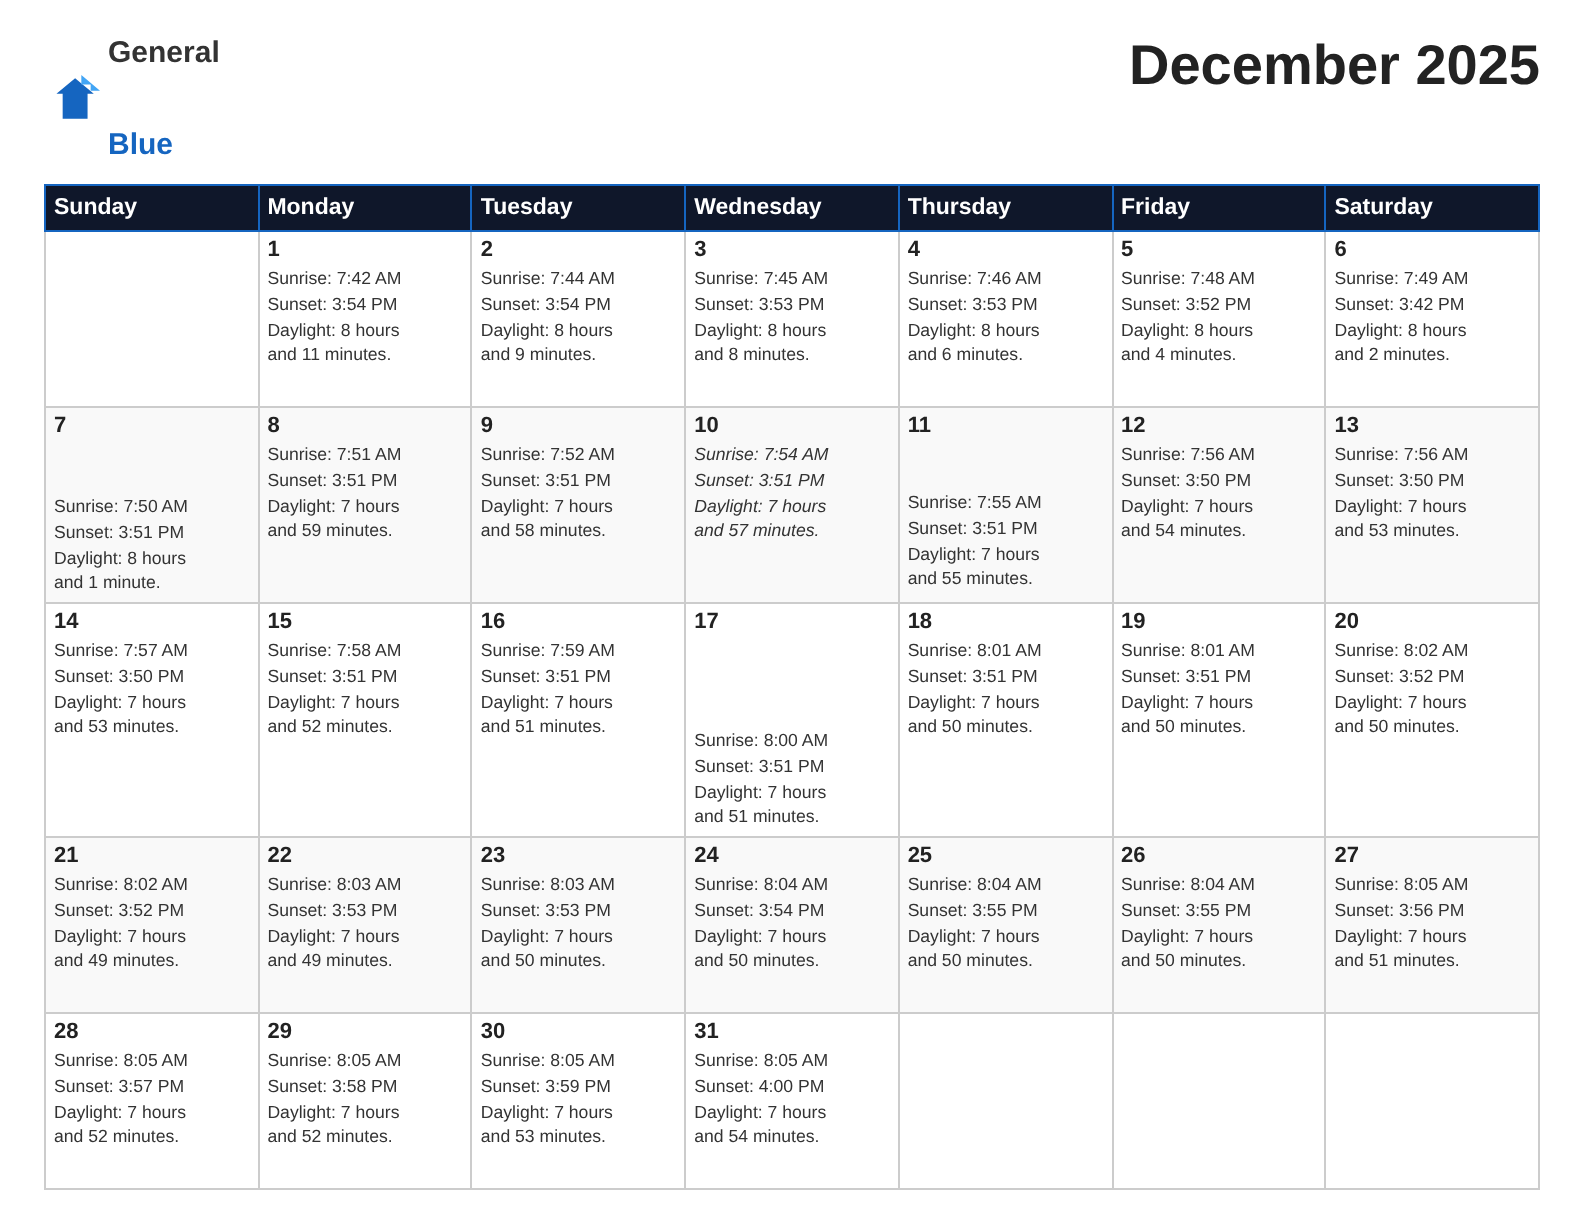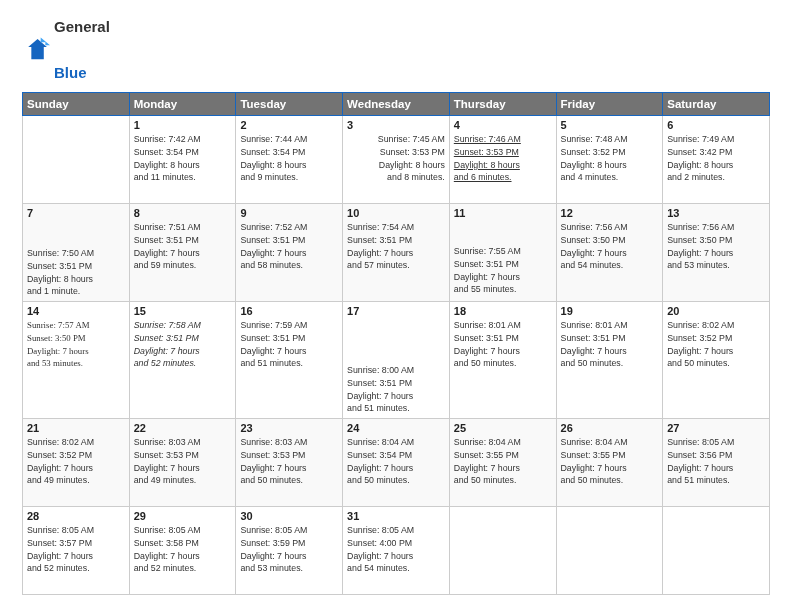--- a/index.html
+++ b/index.html
@@ -50,21 +50,21 @@
       font-size: 14px;
       color: #444;
       margin-top: 2px;
     }
     table {
       width: 100%;
       border-collapse: collapse;
       table-layout: fixed;
     }
     thead tr th {
-      background-color: #737373;
+      background-color: #0f172a;
       color: #fff;
       font-size: 11.5px;
       font-weight: bold;
       padding: 5px 4px;
       text-align: left;
       border: 1px solid #1565c0;
     }
     tbody tr td {
       border: 1px solid #ccc;
       vertical-align: top;
@@ -101,20 +101,21 @@
       <svg class="logo-icon" viewBox="0 0 36 36">
         <polygon points="20,4 32,14 28,14 28,30 12,30 12,14 8,14" fill="#1565c0"></polygon>
         <polygon points="24,2 36,12 30,12 30,8 24,8" fill="#42a5f5"></polygon>
       </svg>
       <div class="logo-text">
         <div class="logo-general">General</div>
         <div class="logo-blue">Blue</div>
       </div>
     </div>
     <div class="title-block">
+      <div class="month-title">December 2025</div>
     </div>
   </div>
 
   <table>
     <thead>
       <tr>
       <th>Sunday</th>
           <th>Monday</th>
           <th>Tuesday</th>
           <th>Wednesday</th>
@@ -135,28 +136,28 @@
           </td>
           <td>
             <span class="day-number">2</span>
             <div class="day-info" style="white-space: pre-line;">Sunrise: 7:44 AM
 Sunset: 3:54 PM
 Daylight: 8 hours
 and 9 minutes.</div>
           </td>
           <td>
             <span class="day-number">3</span>
-            <div class="day-info" style="white-space: pre-line; text-align: right;">Sunrise: 7:45 AM
+            <div class="day-info" style="white-space: pre-line;">Sunrise: 7:45 AM
 Sunset: 3:53 PM
 Daylight: 8 hours
 and 8 minutes.</div>
           </td>
           <td>
             <span class="day-number">4</span>
-            <div class="day-info" style="white-space: pre-line; text-decoration: underline;">Sunrise: 7:46 AM
+            <div class="day-info" style="white-space: pre-line;">Sunrise: 7:46 AM
 Sunset: 3:53 PM
 Daylight: 8 hours
 and 6 minutes.</div>
           </td>
           <td>
             <span class="day-number">5</span>
             <div class="day-info" style="white-space: pre-line;">Sunrise: 7:48 AM
 Sunset: 3:52 PM
 Daylight: 8 hours
 and 4 minutes.</div>
@@ -186,21 +187,21 @@
           </td>
           <td>
             <span class="day-number">9</span>
             <div class="day-info" style="white-space: pre-line;">Sunrise: 7:52 AM
 Sunset: 3:51 PM
 Daylight: 7 hours
 and 58 minutes.</div>
           </td>
           <td>
             <span class="day-number">10</span>
-            <div class="day-info" style="white-space: pre-line;">Sunrise: 7:54 AM
+            <div class="day-info" style="white-space: pre-line; font-style: italic;">Sunrise: 7:54 AM
 Sunset: 3:51 PM
 Daylight: 7 hours
 and 57 minutes.</div>
           </td>
           <td>
             <span class="day-number">11</span>
             <div class="day-info" style="white-space: pre-line; margin-top: 26px;">Sunrise: 7:55 AM
 Sunset: 3:51 PM
 Daylight: 7 hours
 and 55 minutes.</div>
@@ -216,28 +217,28 @@
             <span class="day-number">13</span>
             <div class="day-info" style="white-space: pre-line;">Sunrise: 7:56 AM
 Sunset: 3:50 PM
 Daylight: 7 hours
 and 53 minutes.</div>
           </td>
         </tr>
         <tr>
           <td>
             <span class="day-number">14</span>
-            <div class="day-info" style="white-space: pre-line; font-family: Liberation Serif, serif;">Sunrise: 7:57 AM
+            <div class="day-info" style="white-space: pre-line;">Sunrise: 7:57 AM
 Sunset: 3:50 PM
 Daylight: 7 hours
 and 53 minutes.</div>
           </td>
           <td>
             <span class="day-number">15</span>
-            <div class="day-info" style="white-space: pre-line; font-style: italic;">Sunrise: 7:58 AM
+            <div class="day-info" style="white-space: pre-line;">Sunrise: 7:58 AM
 Sunset: 3:51 PM
 Daylight: 7 hours
 and 52 minutes.</div>
           </td>
           <td>
             <span class="day-number">16</span>
             <div class="day-info" style="white-space: pre-line;">Sunrise: 7:59 AM
 Sunset: 3:51 PM
 Daylight: 7 hours
 and 51 minutes.</div>

